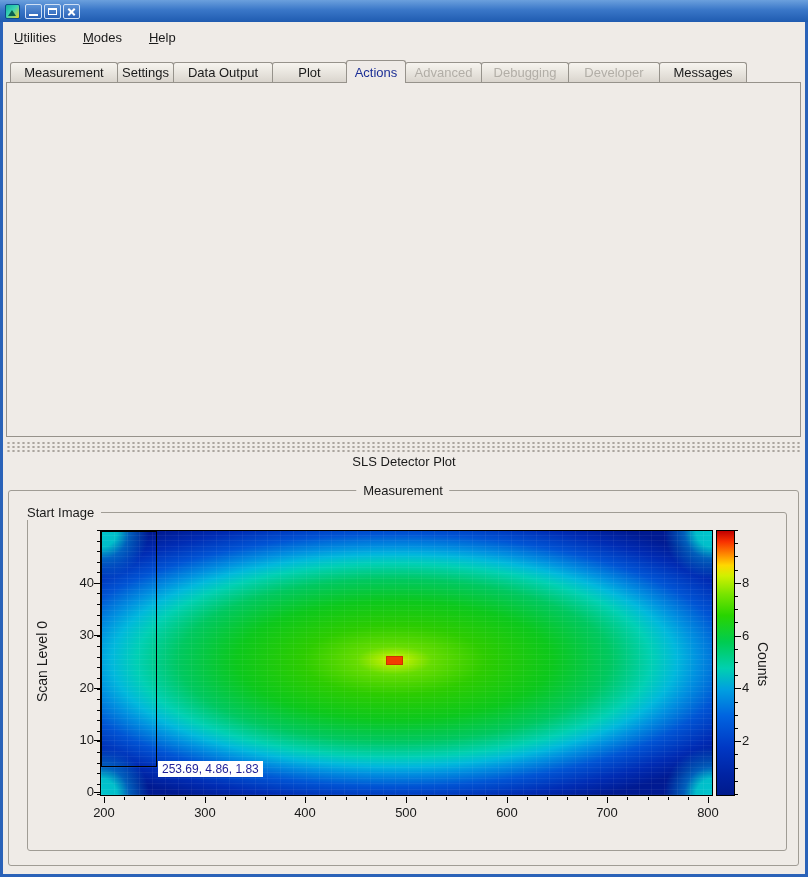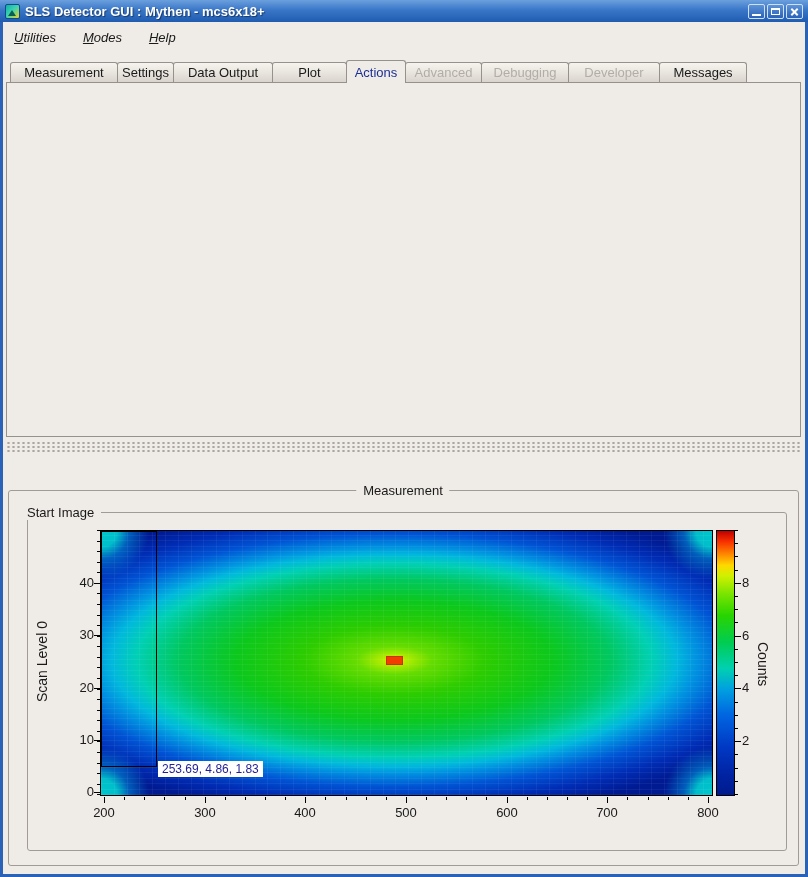--- a/index.html
+++ b/index.html
@@ -22,21 +22,21 @@
   .tb-btn { width:17px; height:15px; border:1px solid #cfe0f5; border-radius:2px;
     background:linear-gradient(180deg,#5d93d6,#2a62b8); position:relative; }
   .tb-btn.min::after { content:""; position:absolute; left:3px; right:3px; bottom:2px; height:2px; background:#fff; }
   .tb-btn.max::after { content:""; position:absolute; left:3px; right:3px; top:3px; bottom:3px; border:1px solid #fff; border-top-width:2px; }
   .tb-btn.cls::before, .tb-btn.cls::after { content:""; position:absolute; left:3px; top:6px; width:9px; height:2px; background:#fff; }
   .tb-btn.cls::before { transform:rotate(45deg); }
   .tb-btn.cls::after  { transform:rotate(-45deg); }
 
   
   .menubar { position:absolute; left:11px; top:26px; height:22px; display:flex; gap:21px; align-items:center; z-index:2; }
-  .menu-item { padding:1px 3px;font-style:italic; }
+  .menu-item { padding:1px 3px; }
   .menu-item::first-letter { text-decoration:underline; }
 
   
   .tabbar { position:absolute; left:10px; top:60px; height:23px; display:flex; z-index:3; }
   .tab { height:20px; margin-top:2px; border:1px solid #96928b; border-bottom:none;
     border-radius:3px 3px 0 0; margin-right:-1px;
     background:linear-gradient(180deg,#f7f4ef 0%,#e3dfd8 70%,#d9d4cd 100%);
     display:flex; align-items:center; justify-content:center; }
   .tab.active { height:23px; margin-top:0; background:#efebe7; color:#1c2f96; z-index:5; position:relative; }
   .tab.disabled { color:#b2aea7; }
@@ -143,21 +143,20 @@
   .cbar-title { position:absolute; left:753px; top:618px; width:18px; height:92px; font-size:14px;
     writing-mode:vertical-rl; text-align:center; }
 </style>
 </head>
 <body>
 
 <div class="window">
 
   <div class="titlebar">
     <div class="app-icon"></div>
-    <div class="win-title">SLS Detector GUI : Mythen - mcs6x18+</div>
     <div class="tb-btns">
       <div class="tb-btn min"></div>
       <div class="tb-btn max"></div>
       <div class="tb-btn cls"></div>
     </div>
   </div>
 
   <div class="client"></div>
 
   <div class="menubar">
@@ -288,20 +287,21 @@
     <div class="sb-thumb" style="top:15px;height:309px"></div>
     <div class="sb-btn" style="top:325px">
         <i class="tri-up"></i>
       </div>
     <div class="sb-btn" style="top:339px">
         <i class="tri-down"></i>
       </div>
   </div>
 
   <div class="splitter"></div>
+  <div class="dock-title">SLS Detector Plot</div>
 
   <div class="group-border" style="left:8px;top:490px;width:791px;height:376px"></div>
   <div class="group-title" style="left:403px;top:483px;transform:translateX(-50%)">Measurement</div>
 
   <div class="group-border" style="left:27px;top:512px;width:760px;height:339px"></div>
   <div class="group-title" style="left:20px;top:505px">Start Image</div>
 
   <div class="yaxis-title">Scan Level 0</div>
   <div class="ytick-lbl" style="top:575px">40</div>
   <div class="ytick-lbl" style="top:627px">30</div>

